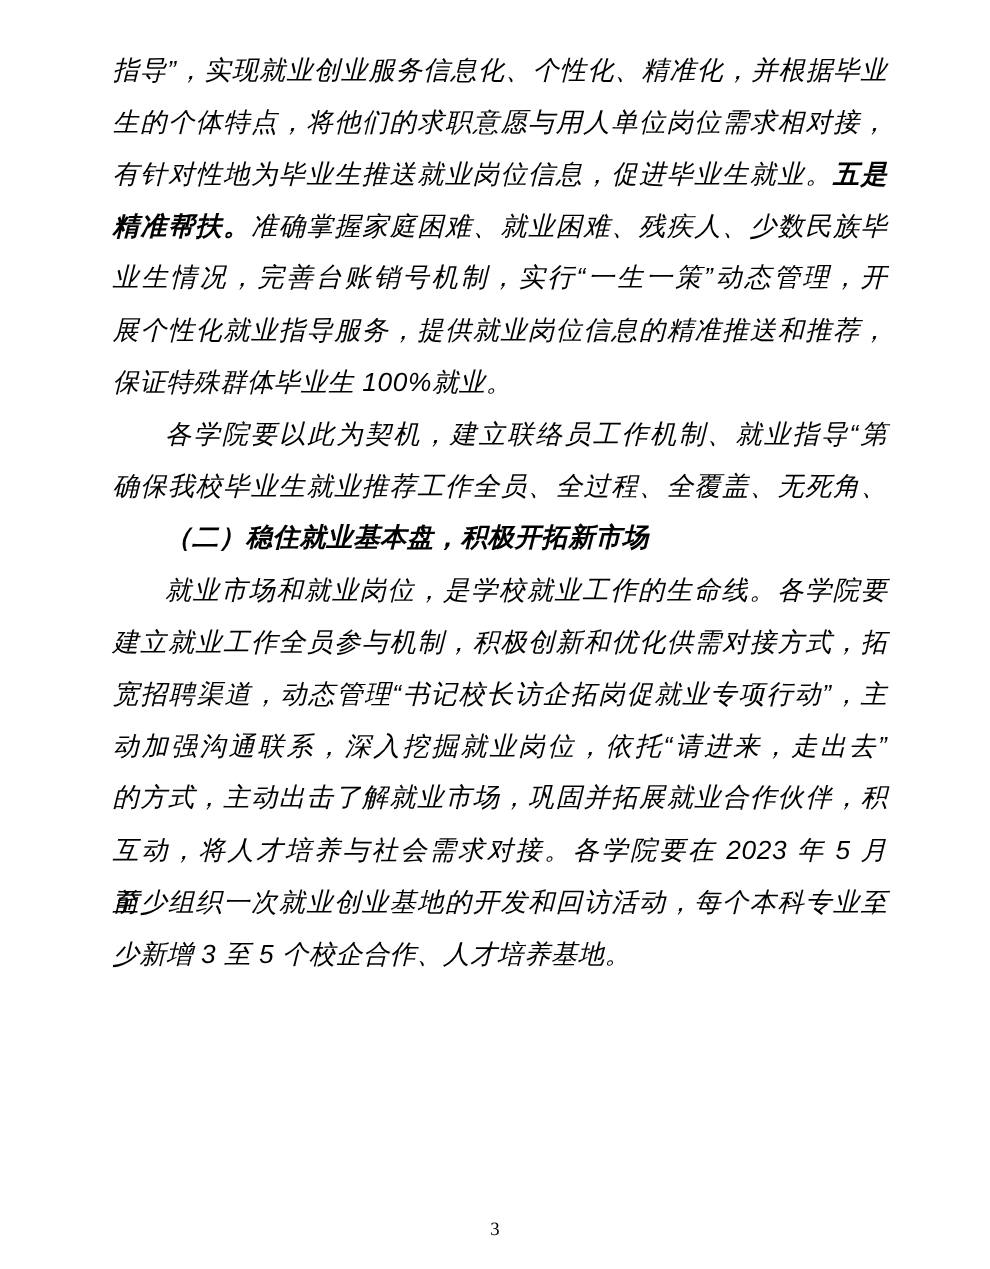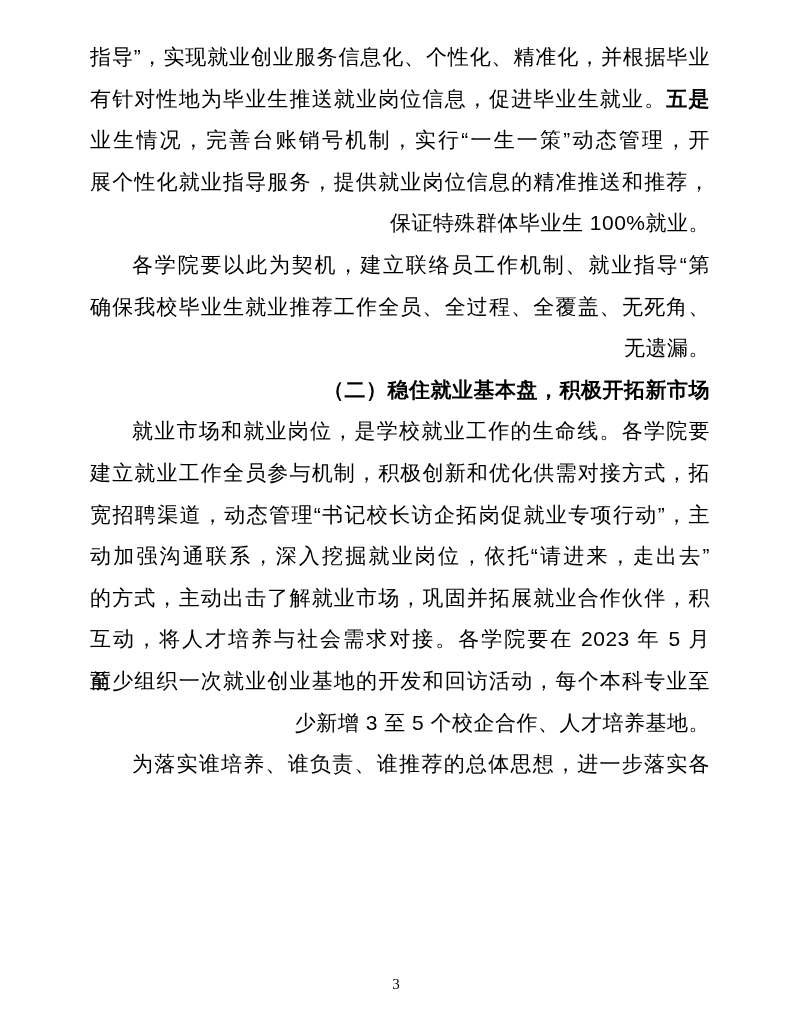--- a/index.html
+++ b/index.html
@@ -21,28 +21,28 @@
     top: 0;
     width: 792px;
     height: 1015px;
     background: #ffffff;
   }
   .text-column {
     position: absolute;
     left: 90px;
     top: 36px;
     width: 620px;
+    font-style: italic;
   }
   .line {
     font-size: 21px;
     line-height: 41.6px;
     height: 41.6px;
     letter-spacing: 0.5px;
     white-space: nowrap;
-    text-align: right;
   }
   .line.justify {
     white-space: normal;
     text-align: justify;
     text-align-last: justify;
     text-justify: inter-character;
   }
   .line.indent {
     text-indent: 42px;
   }
@@ -61,32 +61,32 @@
     font-family: "Liberation Serif", serif;
     color: #000000;
   }
 </style>
 </head>
 <body>
 
 <div class="page">
   <div class="text-column" id="text-column">
       <div class="line justify"><span>指导”，实现就业创业服务信息化、个性化、精准化，并根据毕业</span></div>
+      <div class="line justify"><span>生的个体特点，将他们的求职意愿与用人单位岗位需求相对接，</span></div>
       <div class="line justify"><span>有针对性地为毕业生推送就业岗位信息，促进毕业生就业。</span><span class="bold">五是</span></div>
+      <div class="line justify"><span class="bold">精准帮扶。</span><span>准确掌握家庭困难、就业困难、残疾人、少数民族毕</span></div>
       <div class="line justify"><span>业生情况，完善台账销号机制，实行“一生一策”动态管理，开</span></div>
       <div class="line justify"><span>展个性化就业指导服务，提供就业岗位信息的精准推送和推荐，</span></div>
       <div class="line"><span>保证特殊群体毕业生 100%就业。</span></div>
       <div class="line justify indent"><span>各学院要以此为契机，建立联络员工作机制、就业指导“第</span></div>
       <div class="line justify"><span>确保我校毕业生就业推荐工作全员、全过程、全覆盖、无死角、</span></div>
-      <div class="line"><span>无遗漏。</span></div>
       <div class="line indent"><span class="bold">（二）稳住就业基本盘，积极开拓新市场</span></div>
       <div class="line justify indent"><span>就业市场和就业岗位，是学校就业工作的生命线。各学院要</span></div>
       <div class="line justify"><span>建立就业工作全员参与机制，积极创新和优化供需对接方式，拓</span></div>
       <div class="line justify"><span>宽招聘渠道，动态管理“书记校长访企拓岗促就业专项行动”，主</span></div>
       <div class="line justify"><span>动加强沟通联系，深入挖掘就业岗位，依托“请进来，走出去”</span></div>
       <div class="line justify"><span>的方式，主动出击了解就业市场，巩固并拓展就业合作伙伴，积</span></div>
       <div class="line justify"><span>互动，将人才培养与社会需求对接。各学院要在 2023 年 5 月前，</span></div>
       <div class="line justify"><span>至少组织一次就业创业基地的开发和回访活动，每个本科专业至</span></div>
       <div class="line"><span>少新增 3 至 5 个校企合作、人才培养基地。</span></div>
-      <div class="line justify indent"><span>为落实谁培养、谁负责、谁推荐的总体思想，进一步落实各</span></div>
     </div>
   <div class="page-number">3</div>
 </div>
 
 </body></html>

